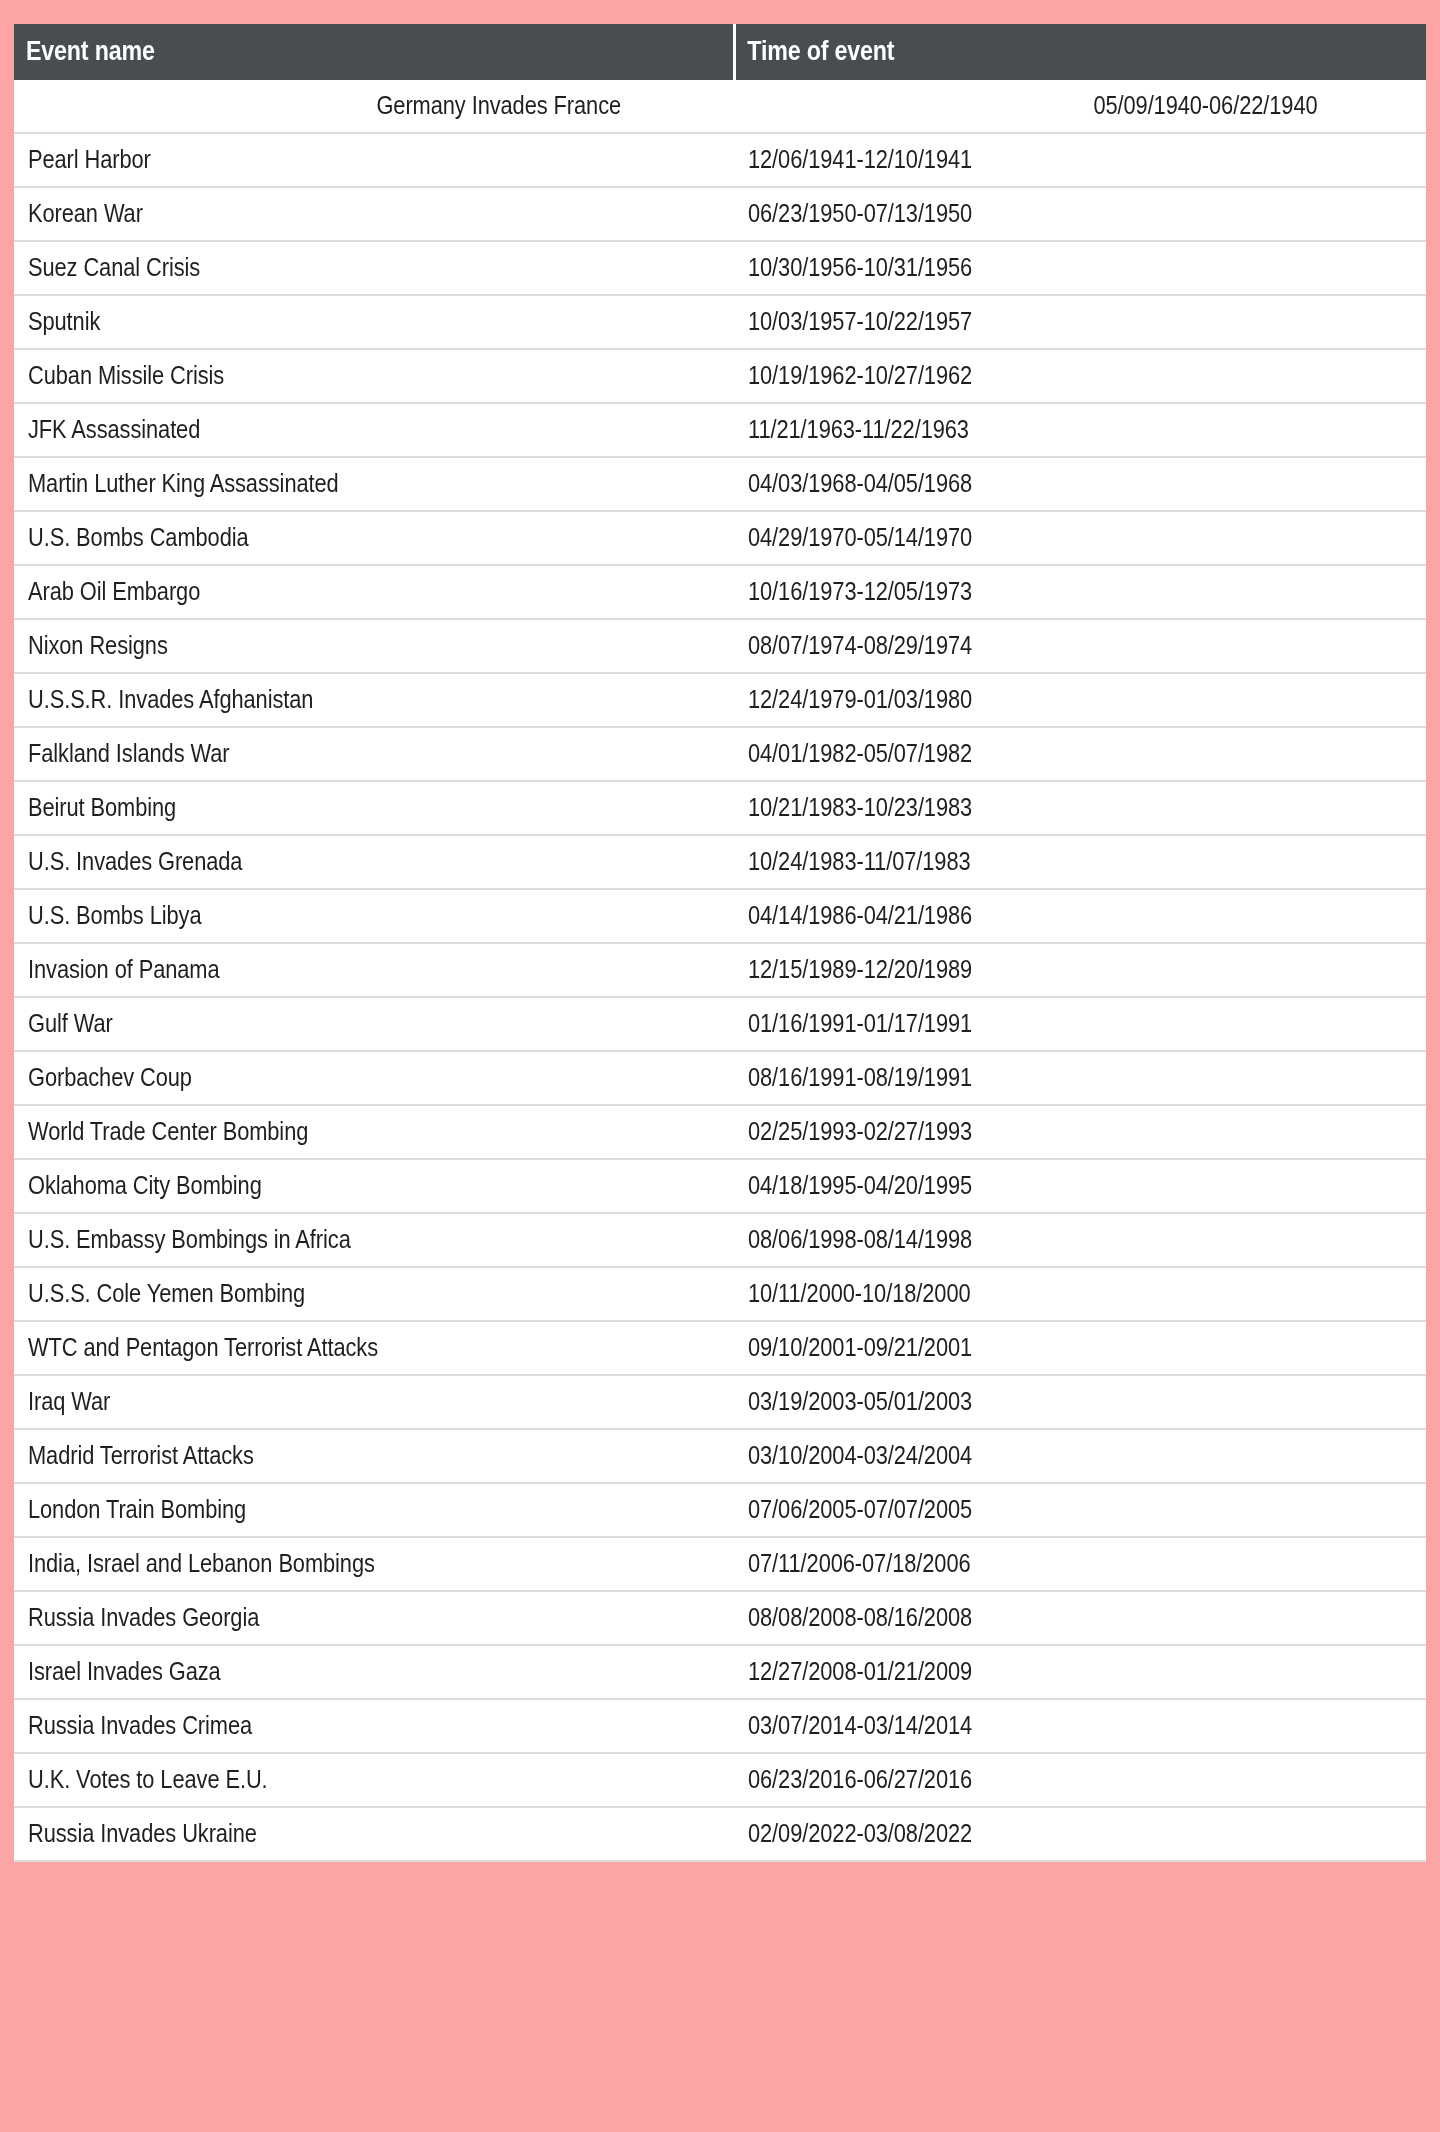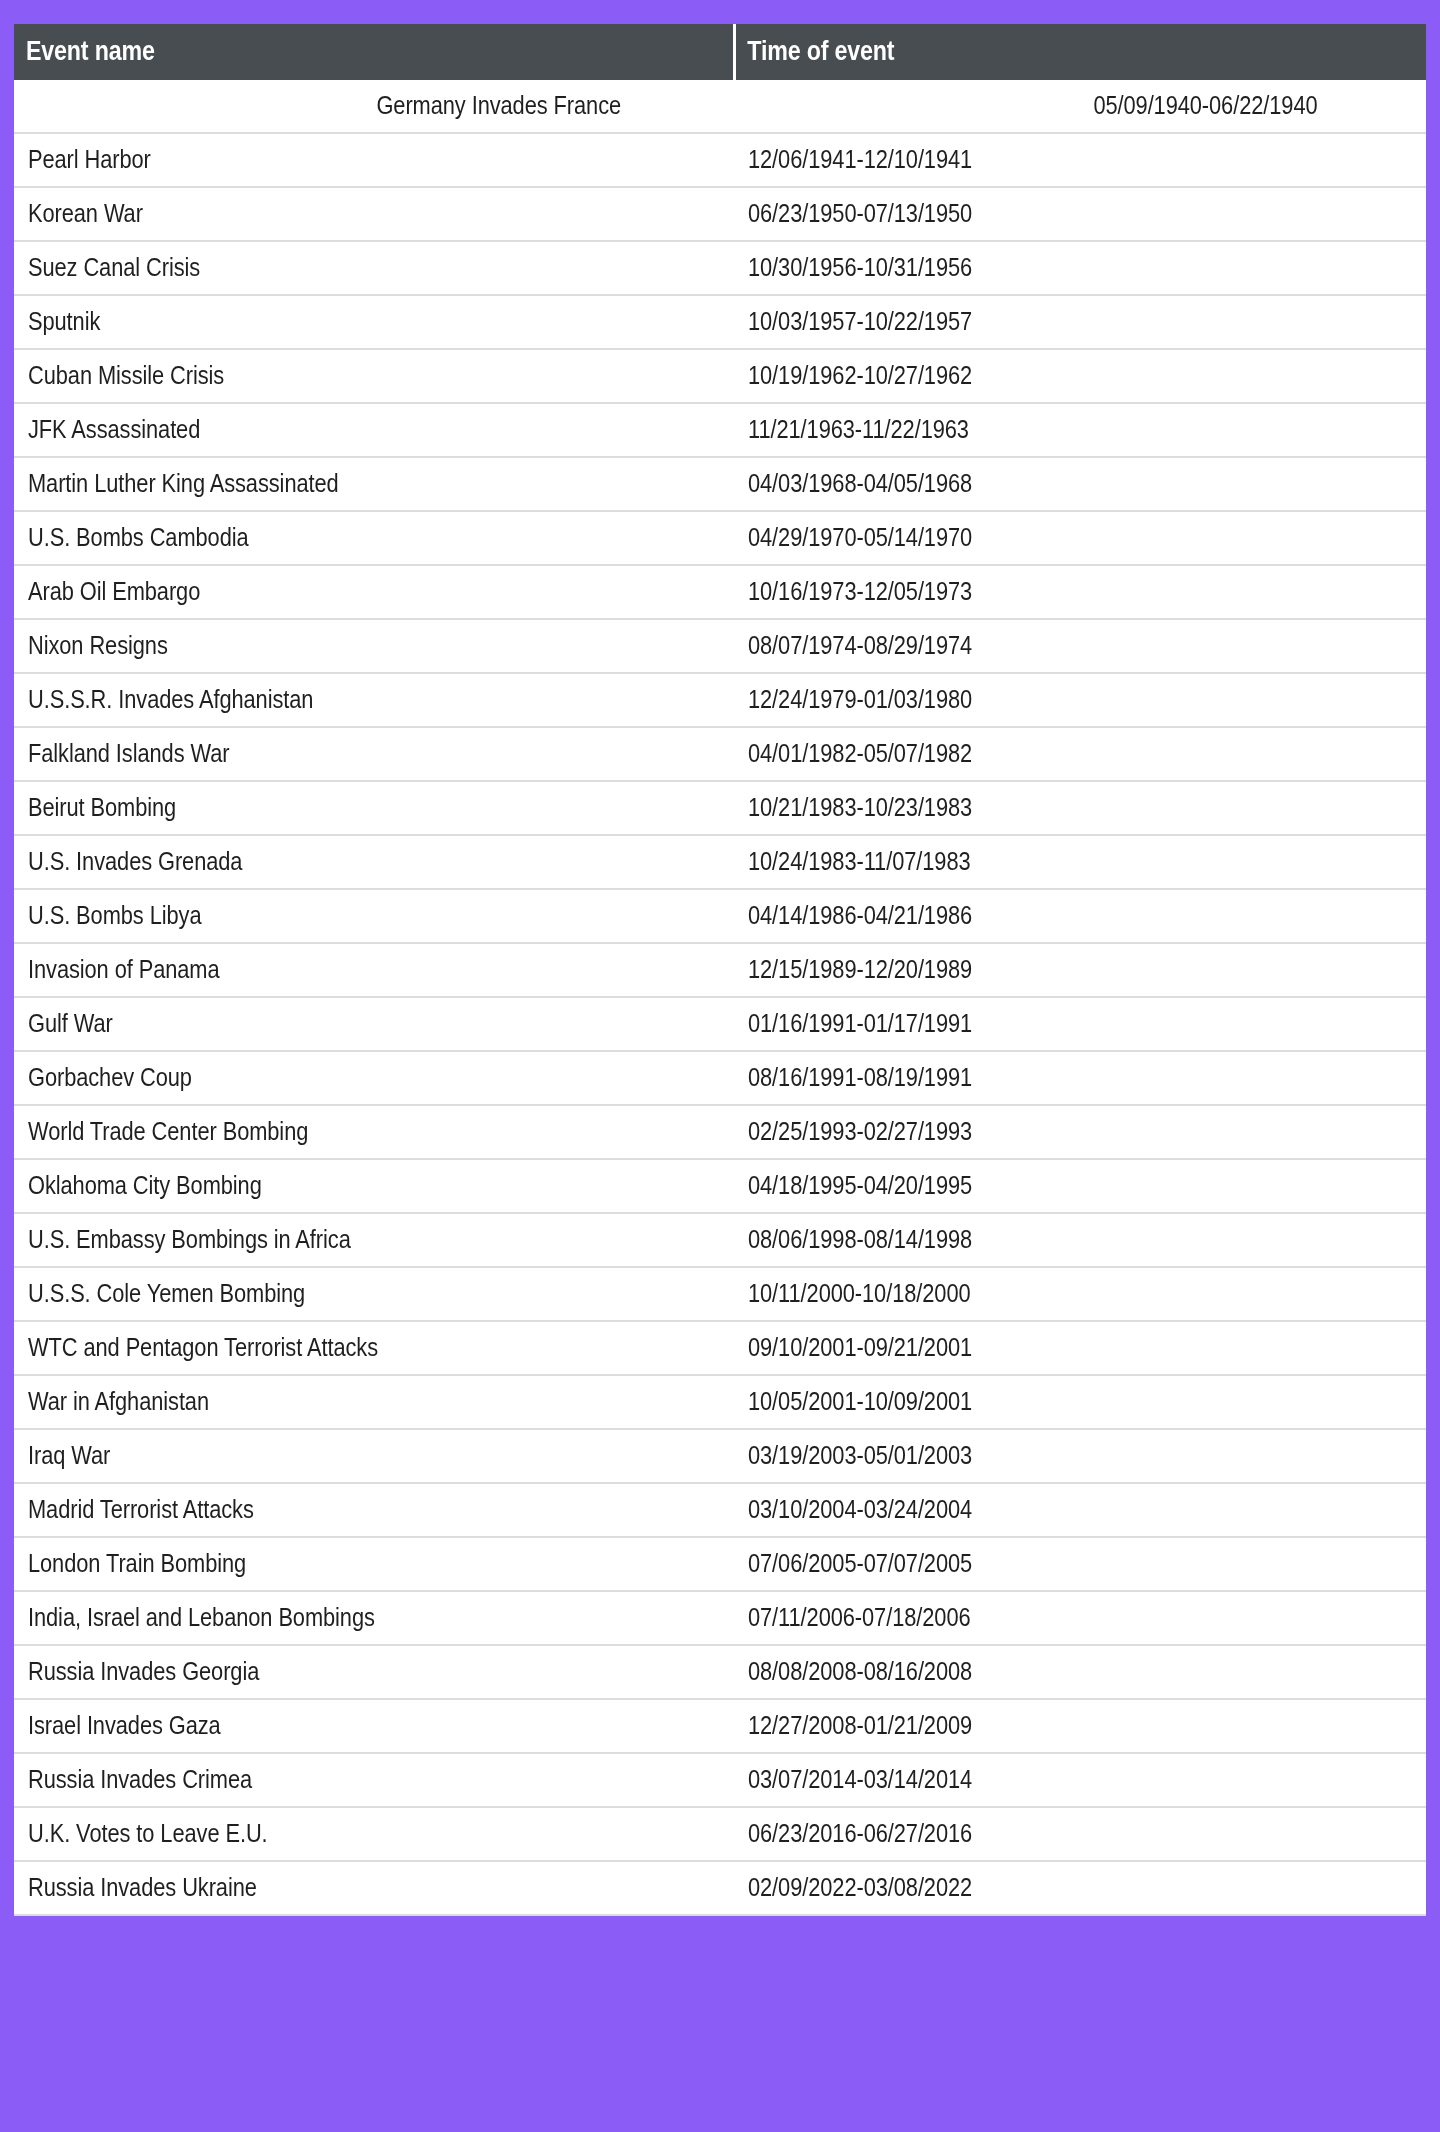--- a/index.html
+++ b/index.html
@@ -10,21 +10,21 @@
   body {
     width: 1440px;
     min-height: 2132px;
     font-family: "Liberation Sans", "DejaVu Sans", sans-serif;
     -webkit-font-smoothing: antialiased;
   }
 
   .page {
     width: 1440px;
     min-height: 2132px;
-    background: #8b5cf6;
+    background: #fca5a5;
     box-sizing: border-box;
     padding: 24px 0 0 0;
   }
 
   .table-wrap {
     margin: 0 14px 0 14px;
   }
 
   table.events {
     width: 100%;
@@ -312,28 +312,20 @@
           <tr class="data-row">
             <td class="c-event">
               <span class="cell-inner">WTC and Pentagon Terrorist Attacks</span>
             </td>
             <td class="c-time">
               <span class="cell-inner">09/10/2001-09/21/2001</span>
             </td>
           </tr>
           <tr class="data-row">
             <td class="c-event">
-              <span class="cell-inner">War in Afghanistan</span>
-            </td>
-            <td class="c-time">
-              <span class="cell-inner">10/05/2001-10/09/2001</span>
-            </td>
-          </tr>
-          <tr class="data-row">
-            <td class="c-event">
               <span class="cell-inner">Iraq War</span>
             </td>
             <td class="c-time">
               <span class="cell-inner">03/19/2003-05/01/2003</span>
             </td>
           </tr>
           <tr class="data-row">
             <td class="c-event">
               <span class="cell-inner">Madrid Terrorist Attacks</span>
             </td>

